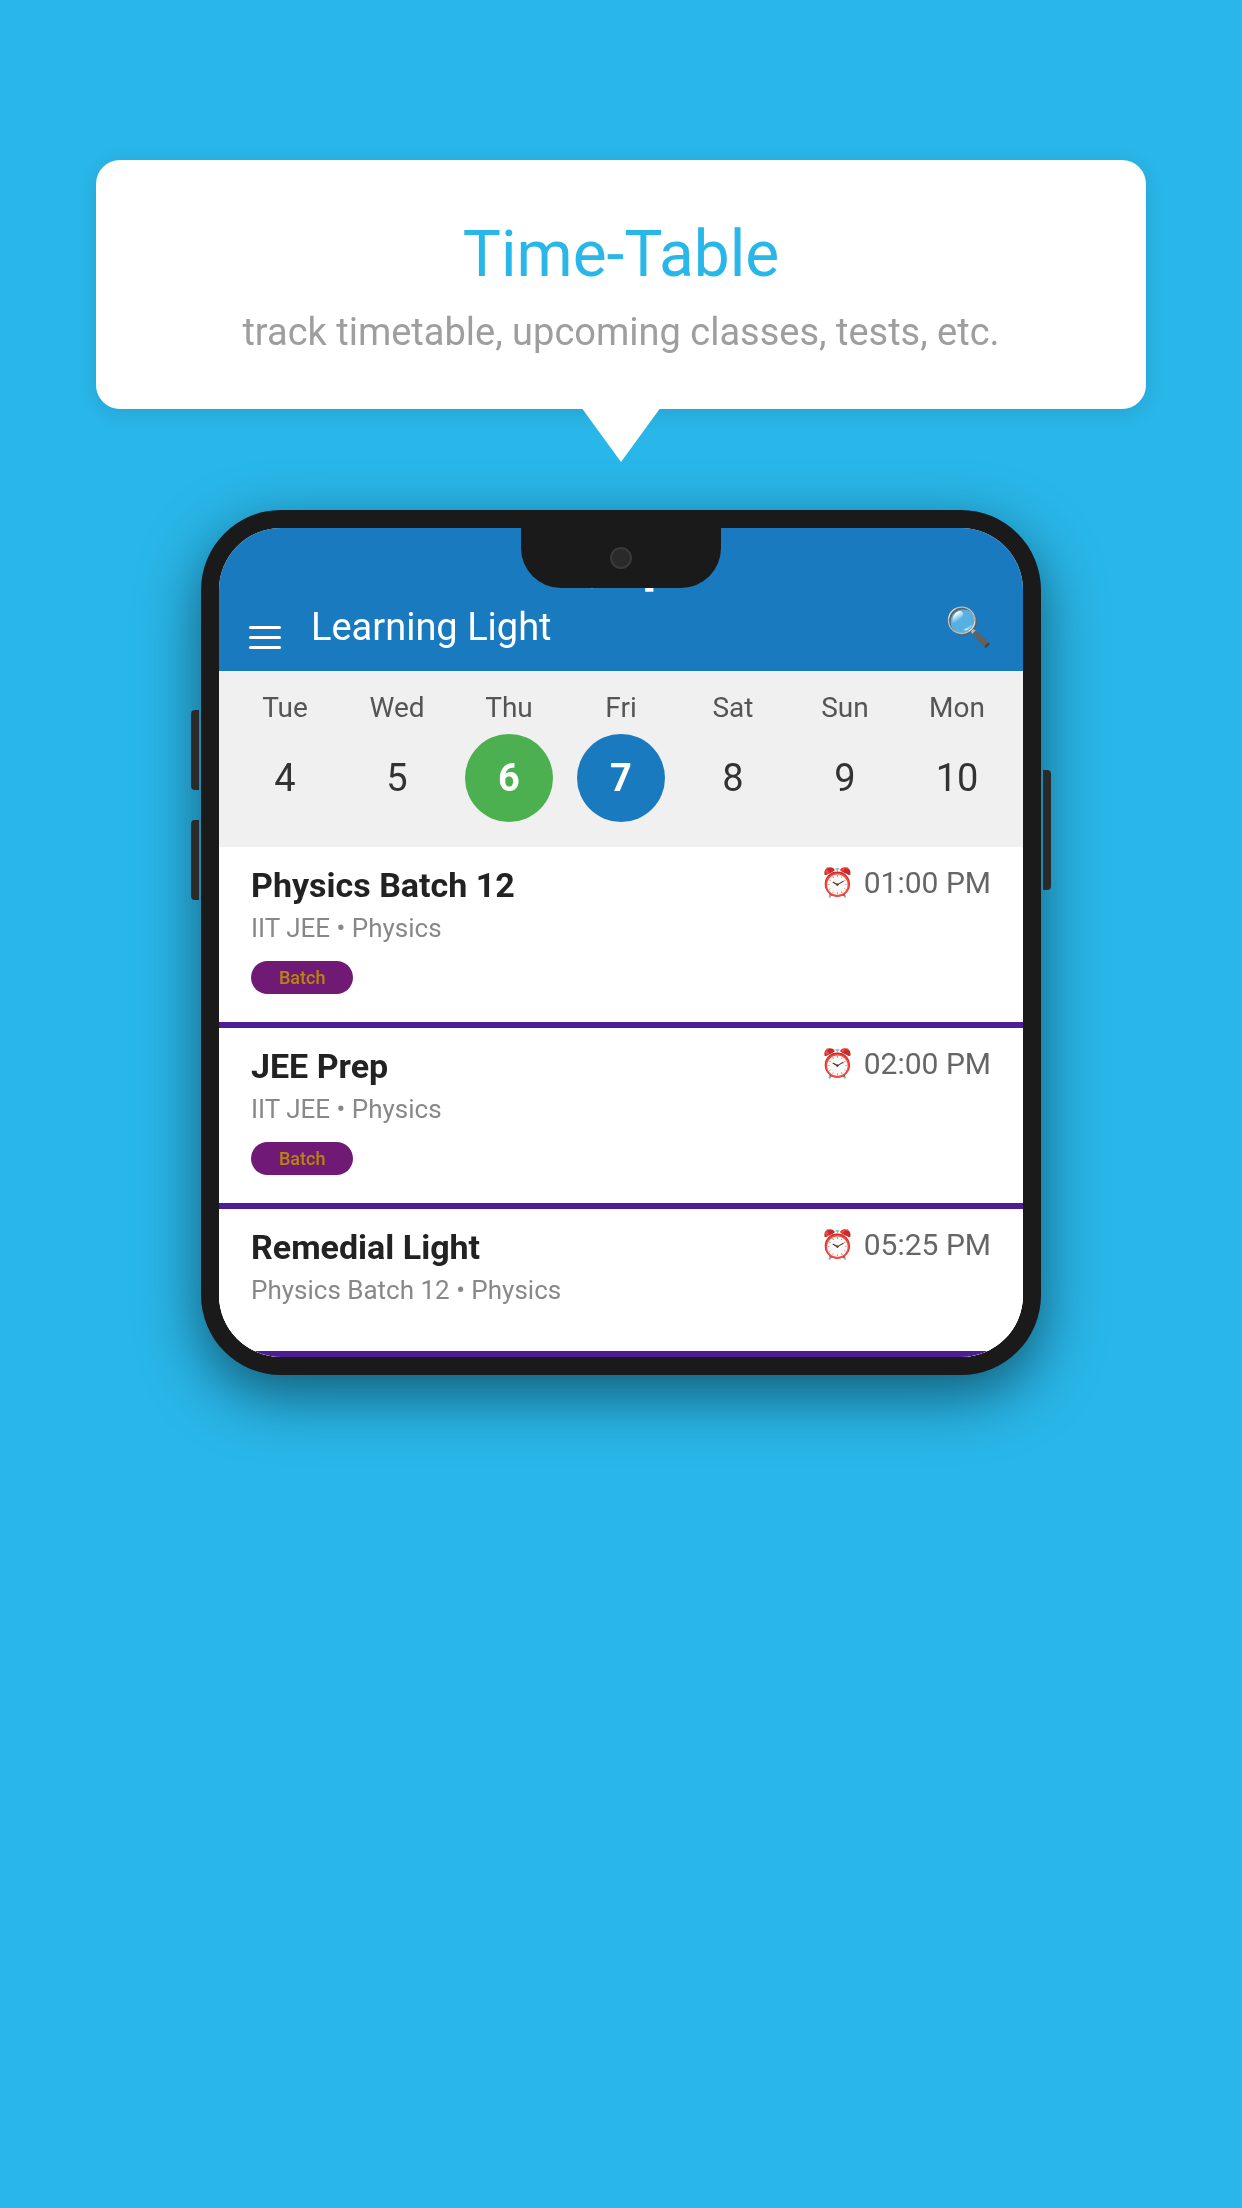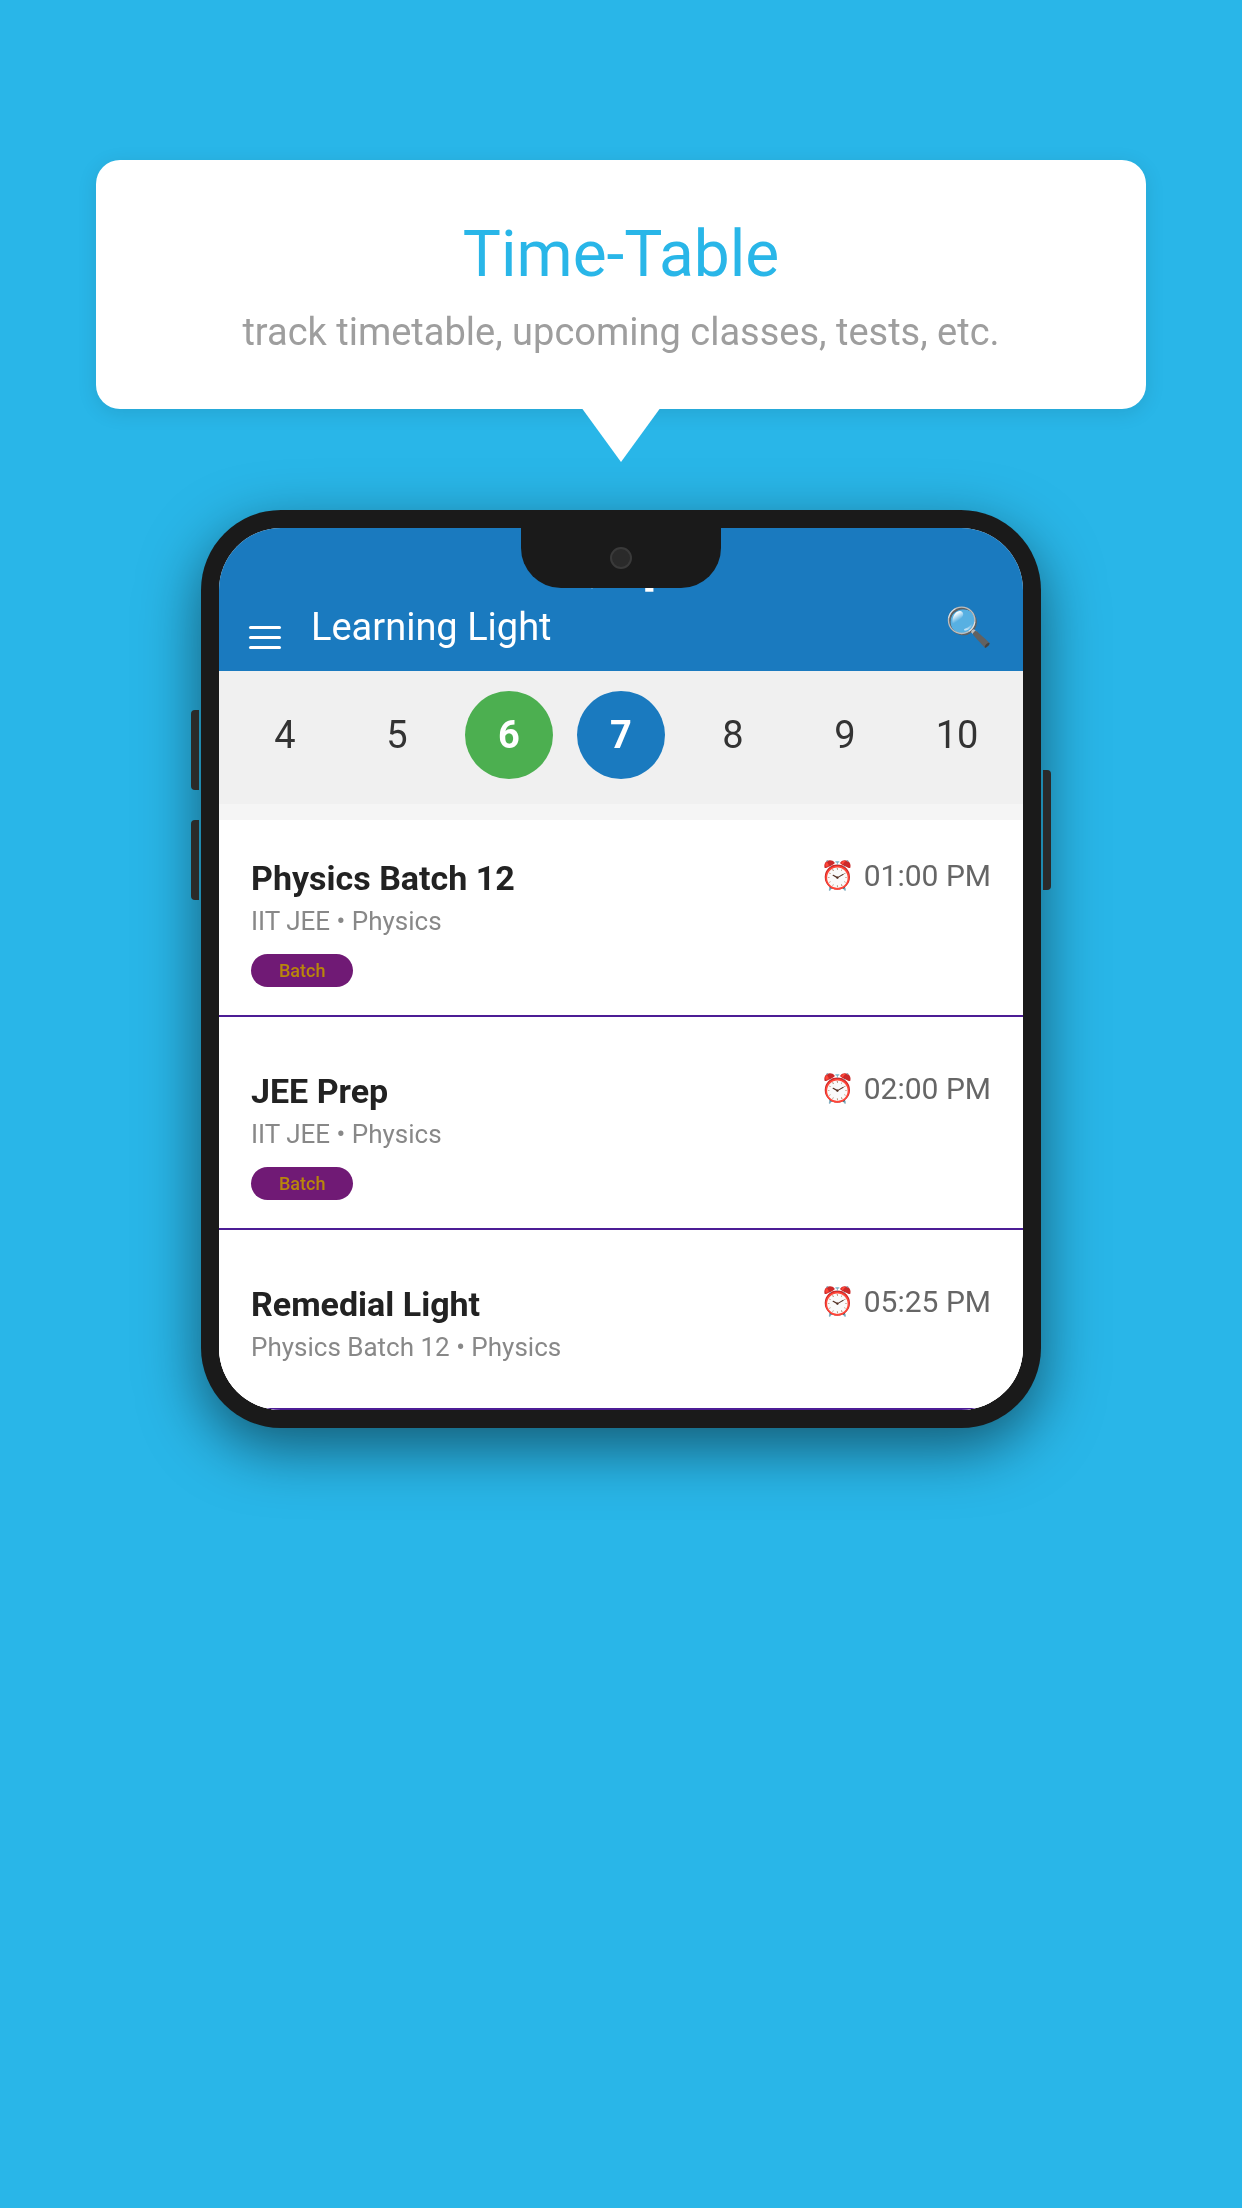--- a/index.html
+++ b/index.html
@@ -266,23 +266,22 @@
       color: #555;
     }
 
     
     .schedule-list {
       background: white;
     }
 
     .schedule-item {
       background: white;
-      padding: 38px 32px 28px;
-      border-bottom: 2px solid #4c1d95;
-      margin-top: 16px;
+      padding: 18px 32px 28px;
+      border-bottom: 6px solid #4c1d95;
     }
 
     .schedule-item-header {
       display: flex;
       justify-content: space-between;
       align-items: flex-start;
       margin-bottom: 8px;
     }
 
     .schedule-name {
@@ -359,20 +358,30 @@
             <span></span>
               <span></span>
               <span></span>
           </div>
           <span class="app-title">Learning Light</span>
         </div>
         <span class="search-icon-btn">🔍</span>
       </div>
 
       <div class="calendar-container">
+        <div class="day-headers">
+
+        <div class="day-label">Tue</div>
+            <div class="day-label">Wed</div>
+            <div class="day-label">Thu</div>
+            <div class="day-label">Fri</div>
+            <div class="day-label">Sat</div>
+            <div class="day-label">Sun</div>
+            <div class="day-label">Mon</div>
+          </div>
         <div class="date-row">
 
         <div class="date-cell">4</div>
             <div class="date-cell">5</div>
             <div class="date-cell today">6</div>
             <div class="date-cell selected">7</div>
             <div class="date-cell">8</div>
             <div class="date-cell">9</div>
             <div class="date-cell">10</div>
           </div>

